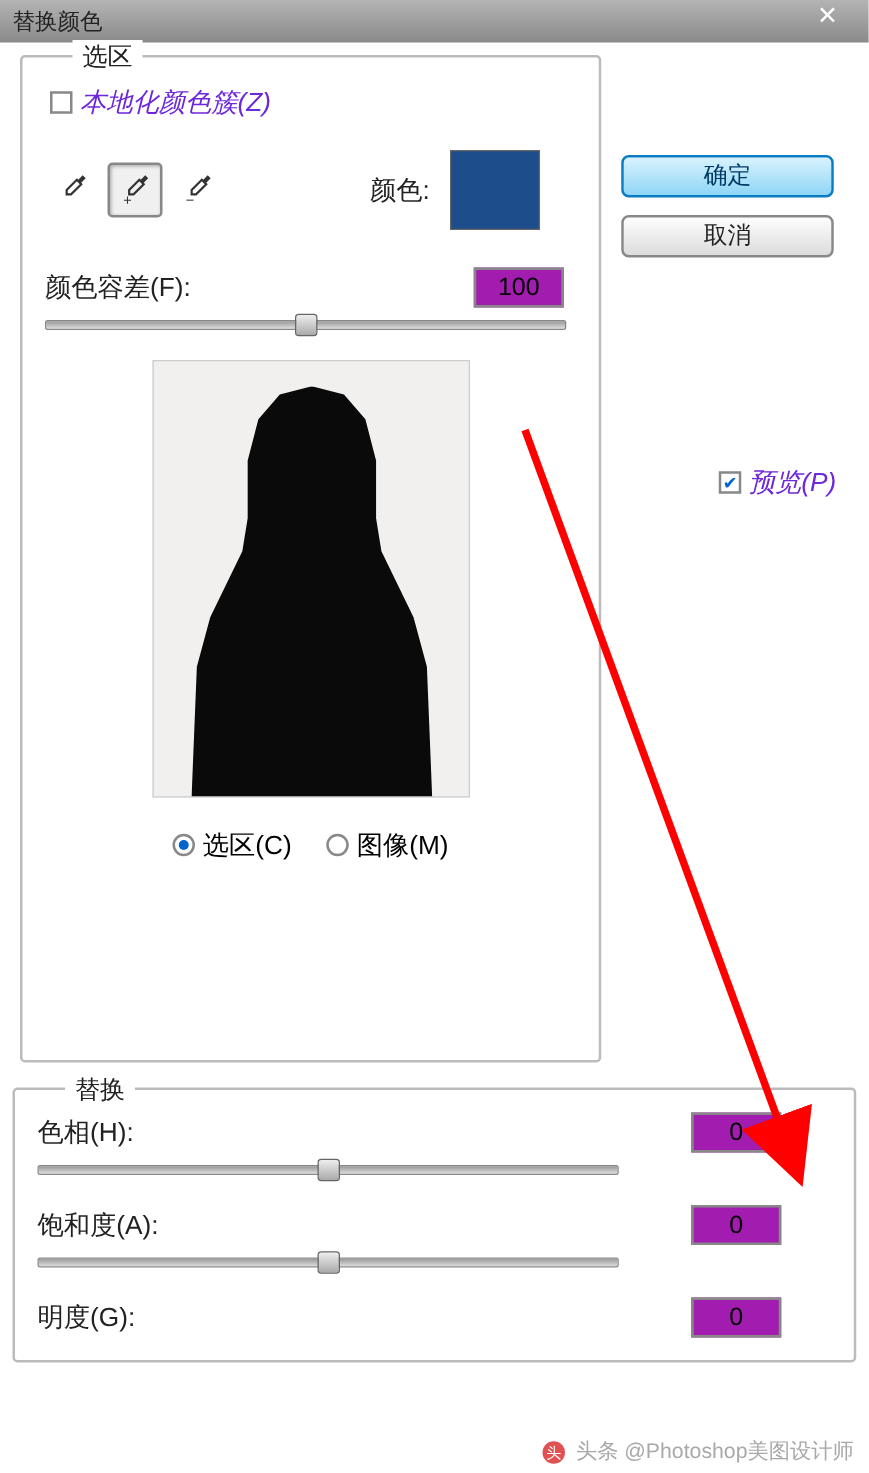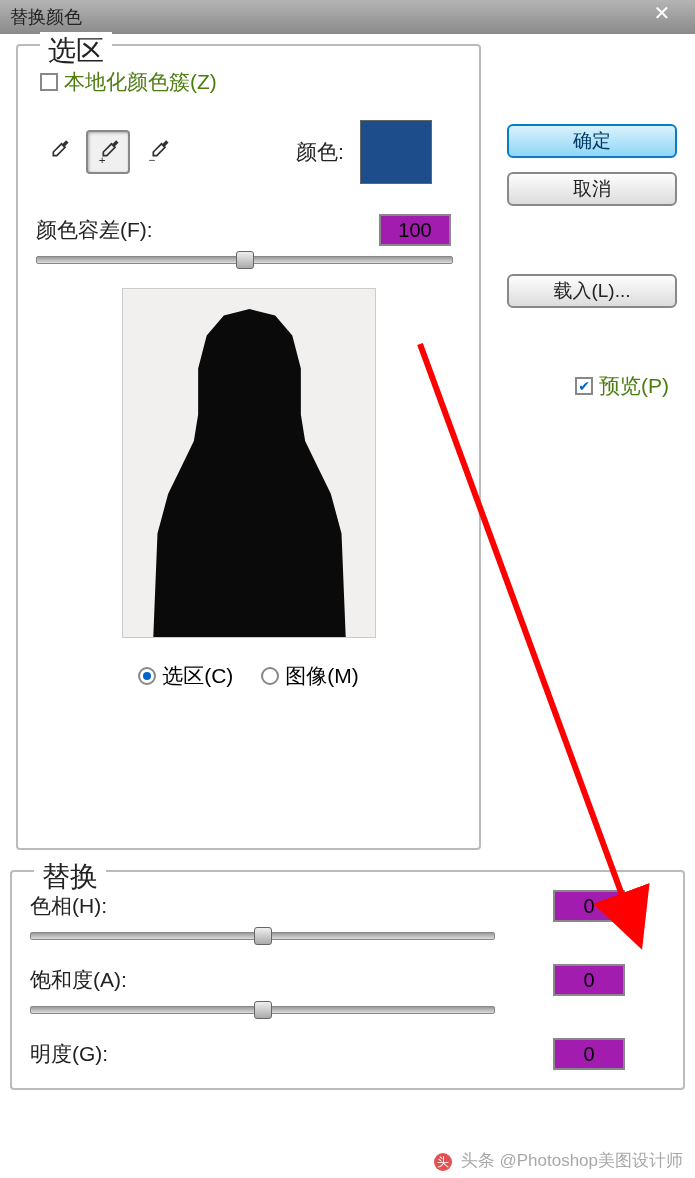--- a/index.html
+++ b/index.html
@@ -5,32 +5,32 @@
 * { box-sizing: border-box; margin: 0; padding: 0; font-family: "Microsoft YaHei", sans-serif; }
 body { width: 695px; height: 1178px; background: #fff; position: relative; overflow: hidden; }
 
 .titlebar { height: 34px; background: linear-gradient(to bottom, #b4b4b4, #8a8a8a); display: flex; align-items: center; padding: 0 10px; position: relative; }
 .titlebar-text { font-size: 18px; color: #222; }
 .close-btn { position: absolute; right: 8px; top: 2px; width: 50px; height: 26px; color: #fff; font-size: 20px; text-align: center; line-height: 22px; cursor: pointer; }
 
 .content { padding: 10px 10px 0 10px; position: relative; }
 
 .fieldset { border: 2px solid #bbb; border-radius: 4px; padding: 18px 18px 18px 18px; position: relative; margin-bottom: 20px; }
-.legend { position: absolute; top: -14px; left: 22px; background: #fff; padding: 0 8px; font-size: 28px; color: #222; }
+.legend { position: absolute; top: -14px; left: 40px; background: #fff; padding: 0 8px; font-size: 20px; color: #222; }
 
 .selection-group { width: 465px; height: 806px; margin-left: 6px; }
 .replace-group { width: 675px; position: relative; }
 
-.right-buttons { position: absolute; right: 18px; top: 90px; width: 170px; display: flex; flex-direction: column; gap: 14px; }
+.right-buttons { position: absolute; right: 28px; top: 90px; width: 170px; display: flex; flex-direction: column; gap: 14px; }
 .btn { height: 34px; border: 2px solid #888; border-radius: 6px; background: linear-gradient(to bottom, #fdfdfd, #dcdcdc); font-size: 19px; color: #222; cursor: pointer; text-align: center; line-height: 30px; }
 .btn-primary { border: 2px solid #0a7cc4; background: linear-gradient(to bottom, #d9f2fd, #8fd6f6); color: #003a66; }
 
 .checkbox-row { display: flex; align-items: center; gap: 6px; margin: 4px 0 24px 4px; }
 .checkbox { width: 18px; height: 18px; border: 2px solid #888; background: #fff; display: inline-flex; align-items: center; justify-content: center; font-size: 14px; color: #0066cc; }
-.checkbox-label { font-size: 21px; color: #4d7c0f; }
+.checkbox-label { font-size: 21px; color: #6d28d9; font-style: italic; }
 
 .eyedropper-row { display: flex; align-items: center; gap: 6px; margin-bottom: 30px; }
 .eyedropper-btn { width: 44px; height: 44px; border: 2px solid transparent; display: flex; align-items: center; justify-content: center; cursor: pointer; }
 .eyedropper-btn.active { border: 2px solid #888; background: #f0f0f0; border-radius: 4px; box-shadow: inset 1px 1px 3px rgba(0,0,0,0.3); }
 .color-label { font-size: 21px; margin-left: 110px; color: #222; }
 .color-swatch { width: 72px; height: 64px; background: #1e4d8b; margin-left: 10px; border: 1px solid #666; cursor: pointer; }
 
 .fuzz-row { display: flex; align-items: center; margin-bottom: 3px; }
 .label { font-size: 21px; color: #222; flex: 0 0 auto; }
 .num-input { width: 72px; height: 32px; border: 2px solid #888; font-size: 20px; text-align: center; background: #a21caf; margin-left: auto; margin-right: 10px; }
@@ -123,21 +123,20 @@
         <span class="radio"></span>
         <span class="radio-label">图像(M)</span>
       </div>
     </div>
   </div>
 
   <div class="right-buttons">
     <div class="btn btn-primary">确定</div>
     <div class="btn">取消</div>
     <div style="height:40px"></div>
-    <div class="btn">载入(L)...</div>
   </div>
 
   <div class="preview-check">
     <span class="checkbox">✔</span>
     <span class="checkbox-label">预览(P)</span>
   </div>
 
   <div class="fieldset replace-group">
     <div class="legend">替换</div>
 

